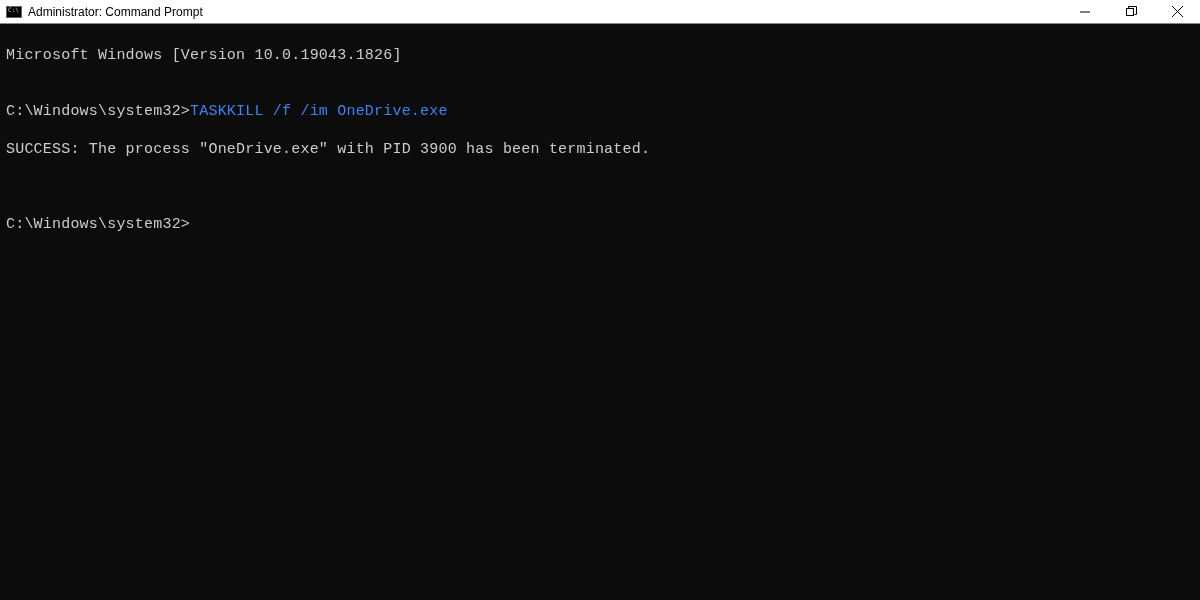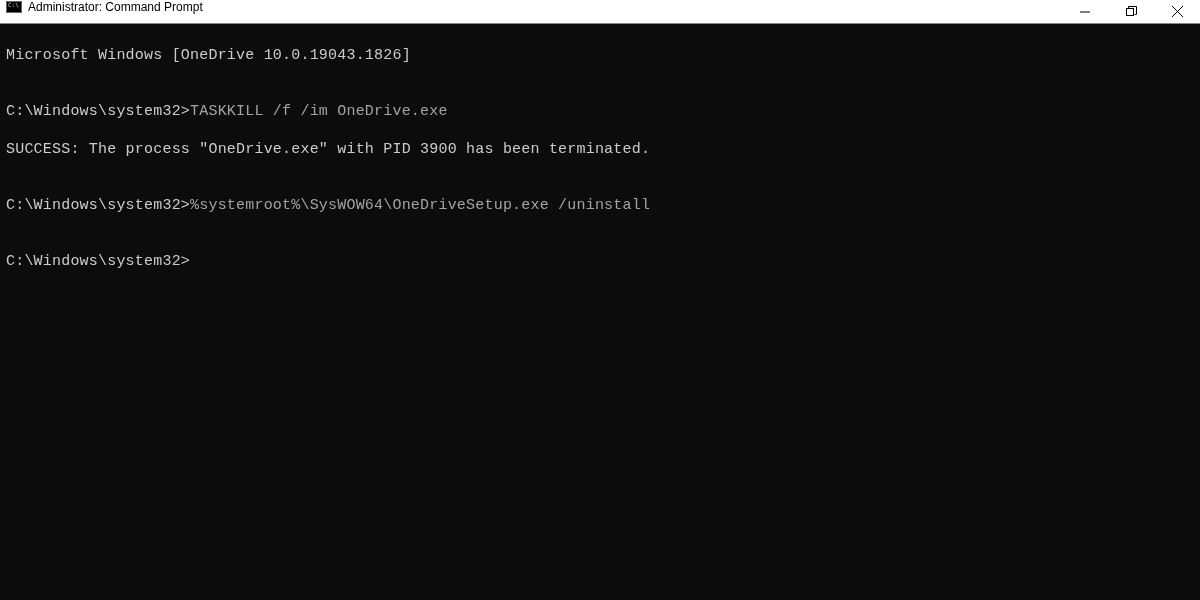--- a/index.html
+++ b/index.html
@@ -7,21 +7,21 @@
       width: 1200px;
       height: 600px;
       background: #000;
       overflow: hidden;
       font-family: Consolas, "Courier New", monospace;
     }
     .titlebar {
       height: 24px;
       background: #fff;
       display: flex;
-      align-items: flex-start;
+      align-items: center;
       justify-content: space-between;
       border-bottom: 1px solid #888;
       font-family: "Segoe UI", Tahoma, sans-serif;
       font-size: 12px;
       color: #000;
       padding-left: 6px;
     }
     .titlebar-left {
       display: flex;
       align-items: center;
@@ -65,21 +65,21 @@
       font-size: 15px;
       line-height: 1.25;
       padding: 4px 6px;
       width: 100%;
       height: calc(600px - 24px);
       white-space: pre;
       font-family: Consolas, "Courier New", monospace;
       letter-spacing: 0.2px;
     }
     .line { display: block; }
-    .prompt-line .cmd { color: #a3a3a3; }
+    .prompt-line .cmd { color: #3b82f6; }
   </style>
 </head>
 <body>
 
 <div class="titlebar">
   <div class="titlebar-left">
     <span class="app-icon"></span>
     <span>Administrator: Command Prompt</span>
   </div>
   <div class="window-controls">
@@ -97,21 +97,20 @@
     <div class="win-btn">
       <svg width="11" height="11" viewBox="0 0 11 11">
         <line x1="0" y1="0" x2="11" y2="11" stroke="#000" stroke-width="1"></line>
         <line x1="11" y1="0" x2="0" y2="11" stroke="#000" stroke-width="1"></line>
       </svg>
     </div>
   </div>
 </div>
 
 <div class="terminal">
-<span class="line">Microsoft Windows [OneDrive 10.0.19043.1826]</span>
+<span class="line">Microsoft Windows [Version 10.0.19043.1826]</span>
 <span class="line"></span>
 <span class="line prompt-line"><span>C:\Windows\system32&gt;</span><span class="cmd">TASKKILL /f /im OneDrive.exe</span></span>
 <span class="line">SUCCESS: The process "OneDrive.exe" with PID 3900 has been terminated.</span>
 <span class="line"></span>
-<span class="line prompt-line"><span>C:\Windows\system32&gt;</span><span class="cmd">%systemroot%\SysWOW64\OneDriveSetup.exe /uninstall</span></span>
 <span class="line"></span>
 <span class="line prompt-line"><span>C:\Windows\system32&gt;</span></span>
 </div>
 
 </body></html>

